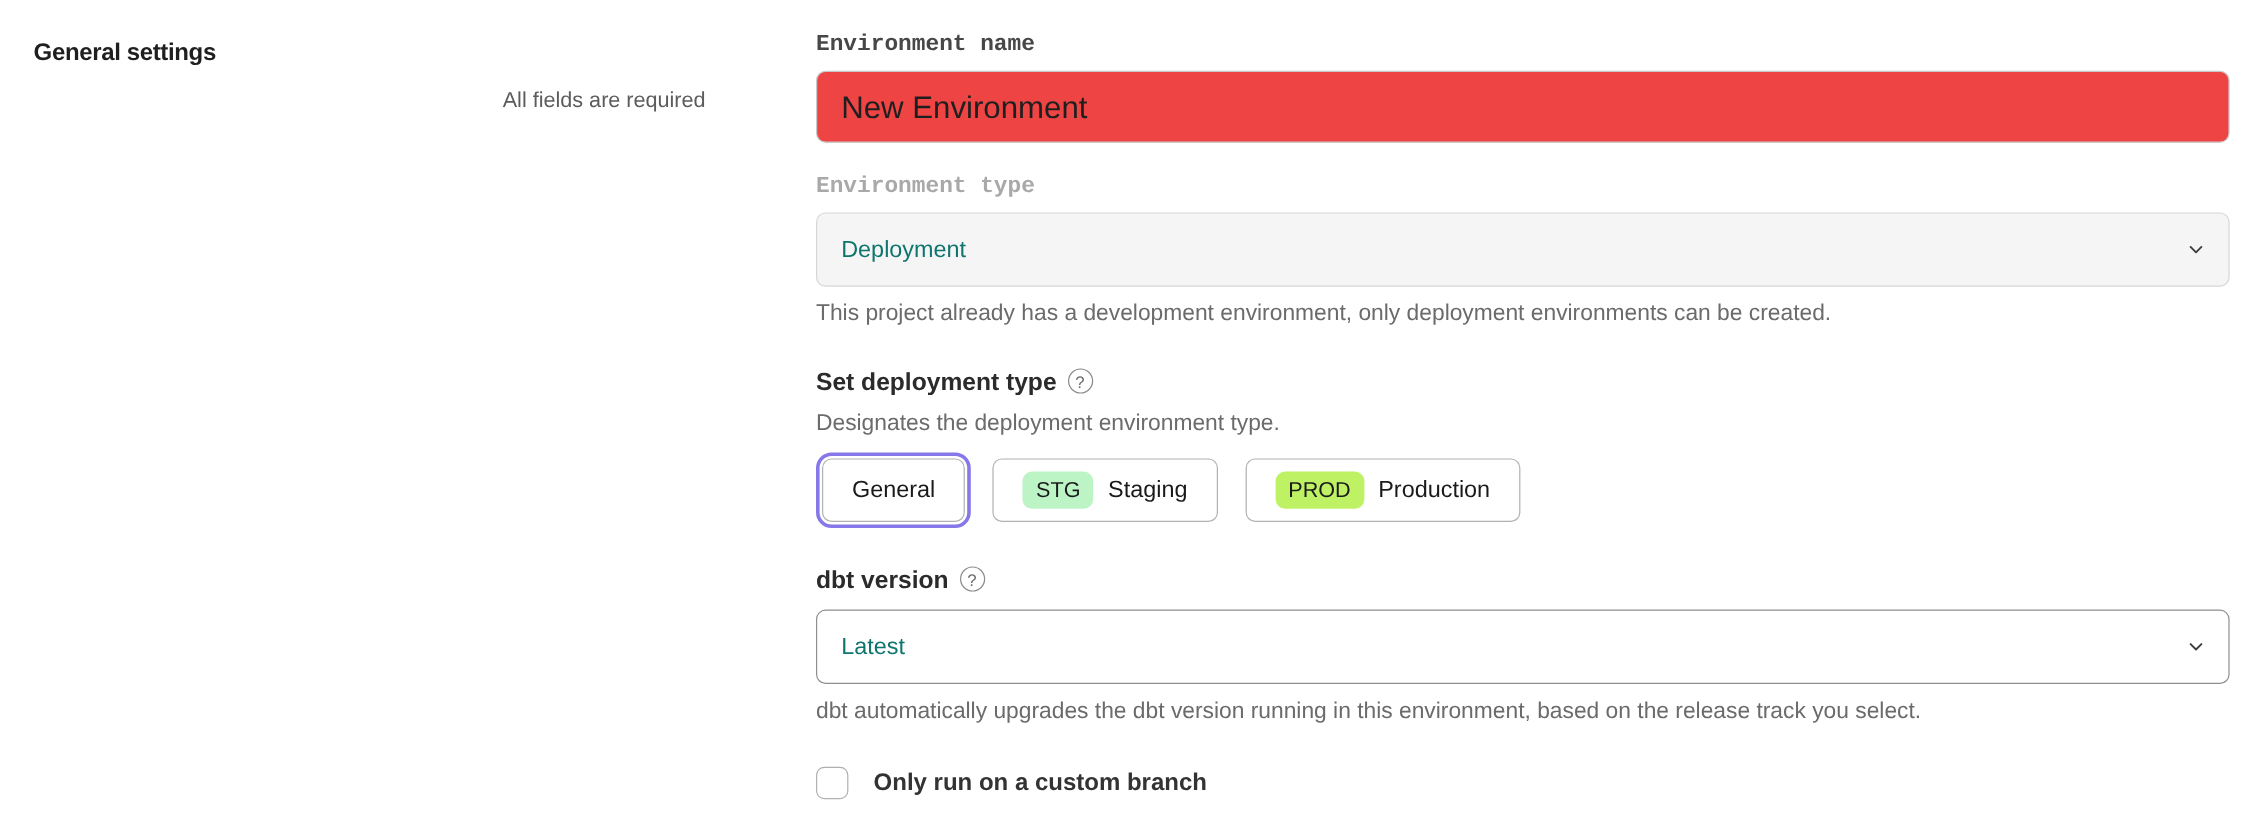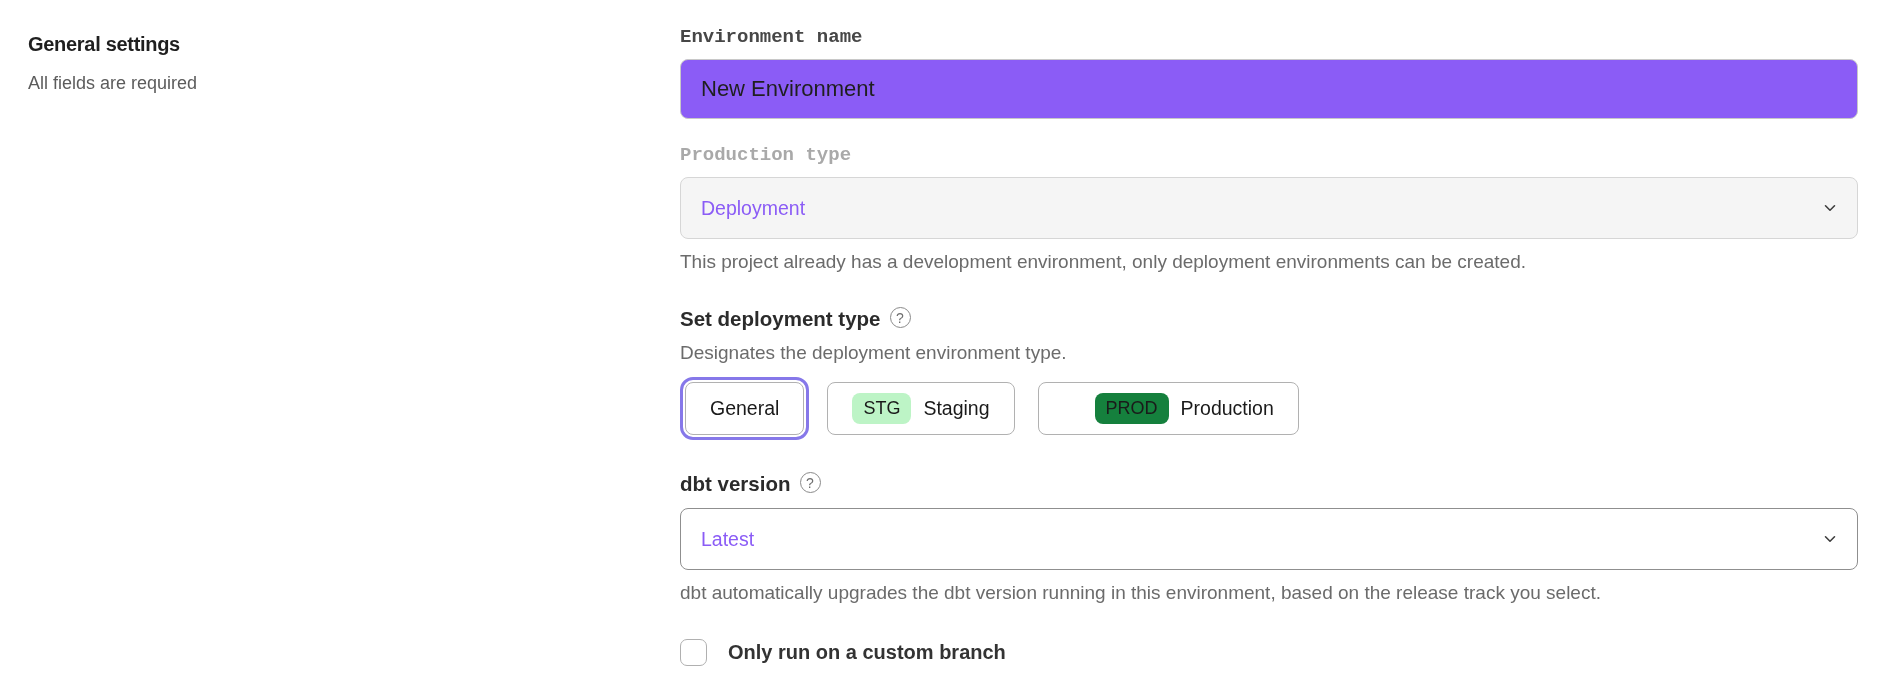--- a/index.html
+++ b/index.html
@@ -10,48 +10,48 @@
     color: #262626;
     overflow: hidden;
     position: relative;
   }
   
   .left-col { position: absolute; left: 28px; top: 24px; width: 560px; }
   .page-title {
     font-size: 20px; font-weight: 700; color: #1f1f1f;
     letter-spacing: -0.3px; line-height: 40px;
   }
-  .page-subtitle { margin-top: 9px; font-size: 18px; color: #5c5c5c; }
+  .page-subtitle { margin-top: 9px; font-size: 18px; color: #5c5c5c; text-align: right; }
 
   
   .form-col { position: absolute; left: 680px; top: 26px; width: 1178px; }
 
   .field-label {
     display: block; font-size: 19px; font-weight: 600; color: #474747;
     margin-bottom: 11px;
     font-family: Liberation Mono, monospace;
   }
   .field-label.disabled { color: #a9a9a9; }
 
   .text-input {
     width: 100%; height: 60px;
     border: 1px solid #c8c8c8; border-radius: 8px;
     font-family: "Liberation Sans", sans-serif;
-    font-size: 22px; color: #1f1f1f;
-    padding: 0 20px; background: #8b5cf6; outline: none;
+    font-size: 26px; color: #1f1f1f;
+    padding: 0 20px; background: #ef4444; outline: none;
   }
 
   .select {
     position: relative; width: 100%; height: 62px;
     border-radius: 8px; display: flex; align-items: center;
     padding: 0 48px 0 20px; cursor: pointer;
   }
   .select.disabled { background: #f5f5f5; border: 1px solid #d6d6d6; }
   .select.enabled  { background: #ffffff; border: 1px solid #8f8f8f; }
-  .select-value { font-size: 19.5px; color: #8b5cf6; }
+  .select-value { font-size: 19.5px; color: #0f766e; }
   .chevron { position: absolute; right: 18px; top: 50%; transform: translateY(-50%); display: flex; }
 
   .helper-text { margin-top: 10px; font-size: 19px; color: #6b6b6b; line-height: 26px; }
 
   .section-heading {
     margin-top: 32px; display: flex; align-items: flex-start;
     font-size: 20.5px; font-weight: 700; color: #2b2b2b;
   }
   .help-icon {
     display: inline-flex; align-items: center; justify-content: center;
@@ -99,21 +99,21 @@
   <p class="page-subtitle">All fields are required</p>
 </div>
 
 <div class="form-col">
 
   
   <label class="field-label">Environment name</label>
   <input class="text-input" type="text" value="New Environment" style="">
 
   
-  <label class="field-label disabled" style="margin-top:25px;">Production type</label>
+  <label class="field-label disabled" style="margin-top:25px;">Environment type</label>
   <div class="select disabled">
     <span class="select-value">Deployment</span>
     <span class="chevron">
       <svg width="18" height="18" viewBox="0 0 16 16" fill="none">
         <path d="M4 6 L8 10 L12 6" stroke="#3d3d3d" stroke-width="1.4" fill="none" stroke-linecap="round" stroke-linejoin="round"></path>
       </svg>
     </span>
   </div>
   <p class="helper-text">This project already has a development environment, only deployment environments can be created.</p>
 
@@ -132,21 +132,21 @@
       </button>
     </span>
     <span class="ring">
       <button class="type-btn">
         <span class="type-badge" style="background: rgb(189, 244, 198);">STG</span>
         <span>Staging</span>
       </button>
     </span>
     <span class="ring">
       <button class="type-btn">
-        <span class="type-badge" style="background: #15803d; margin-left: 32px;">PROD</span>
+        <span class="type-badge" style="background: #bef264;">PROD</span>
         <span>Production</span>
       </button>
     </span>
   </div>
 
   
   <div class="section-heading">
     <span>dbt version</span>
     <span class="help-icon">?</span>
   </div>

